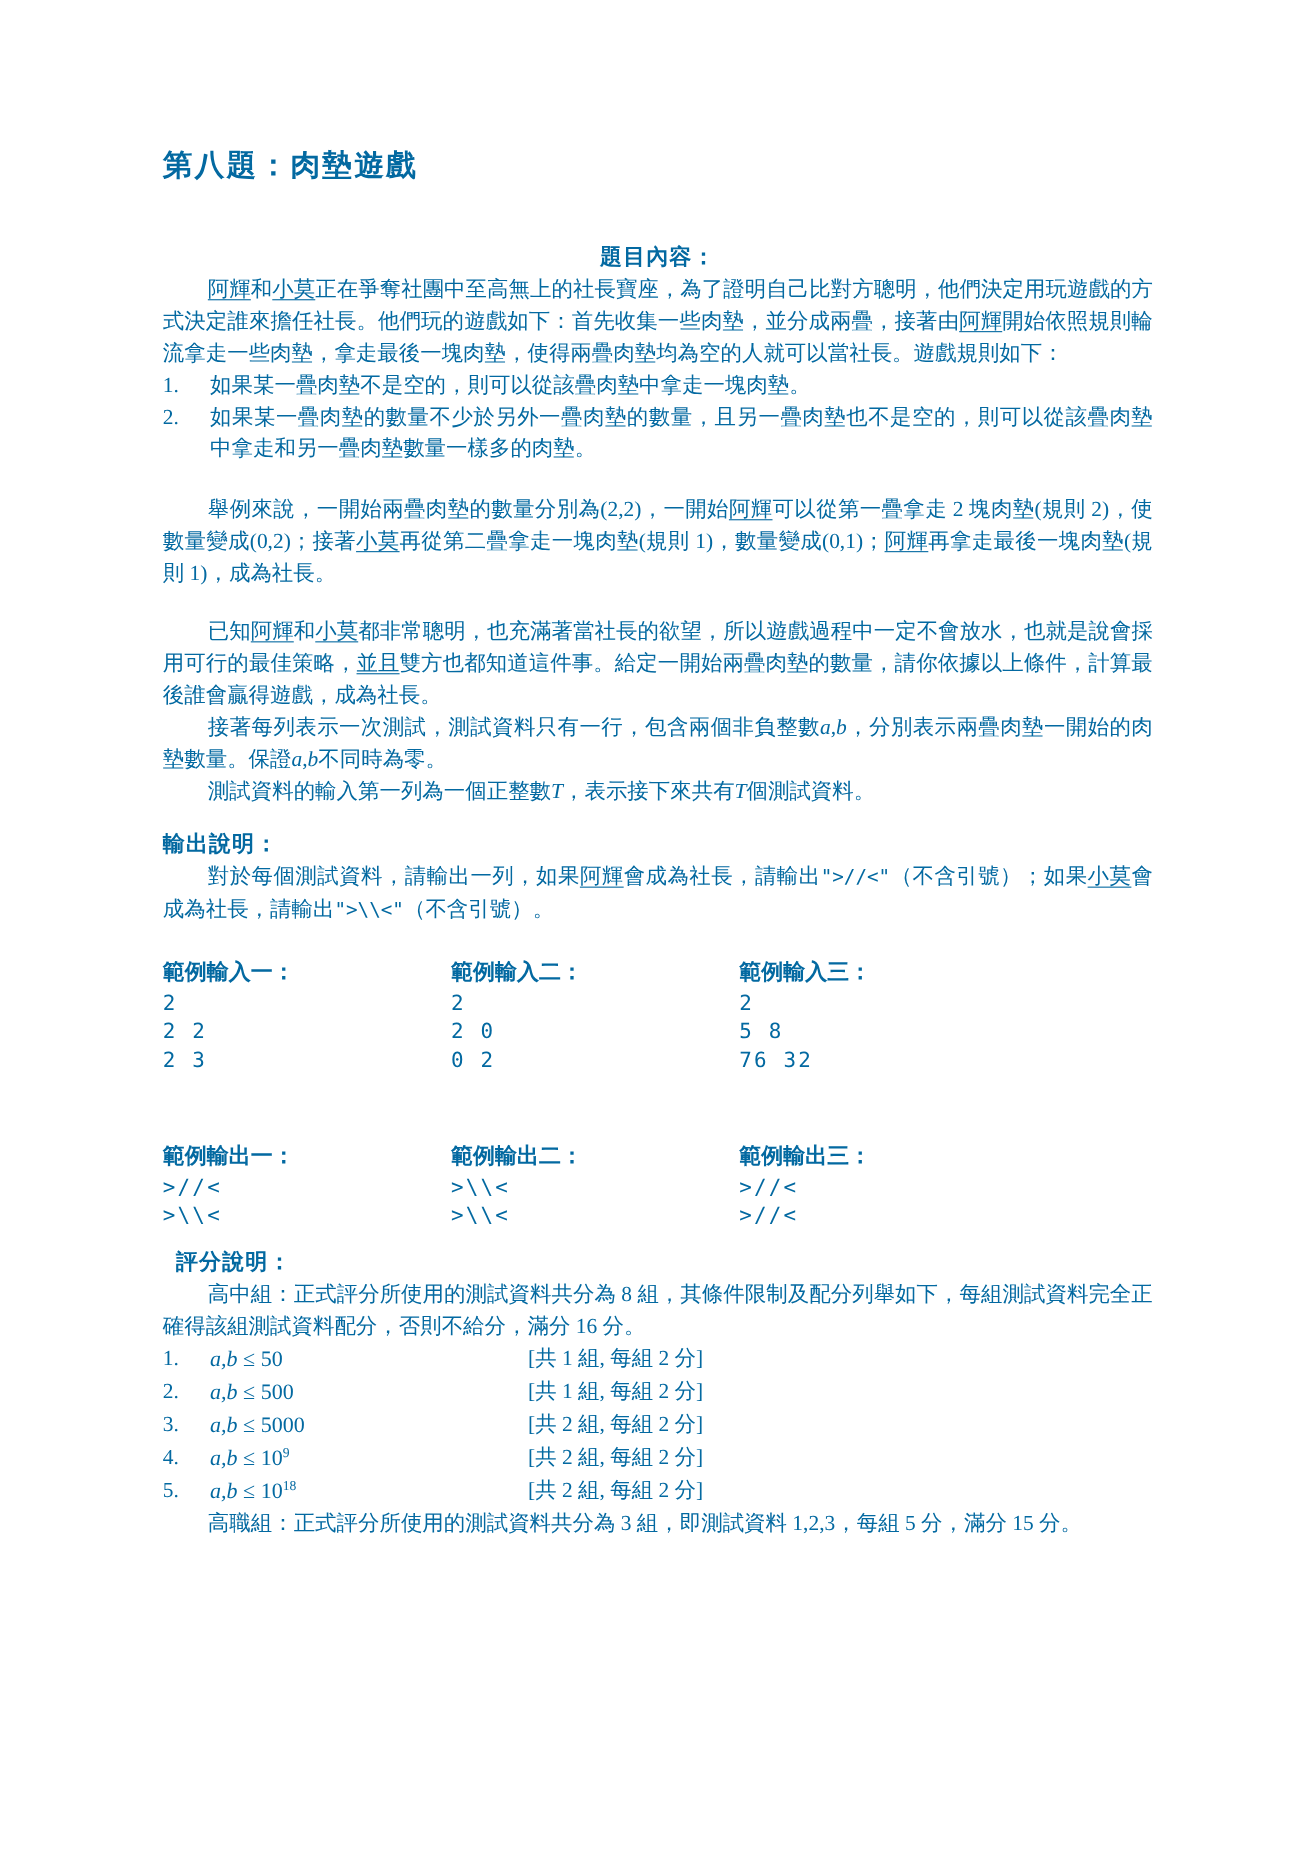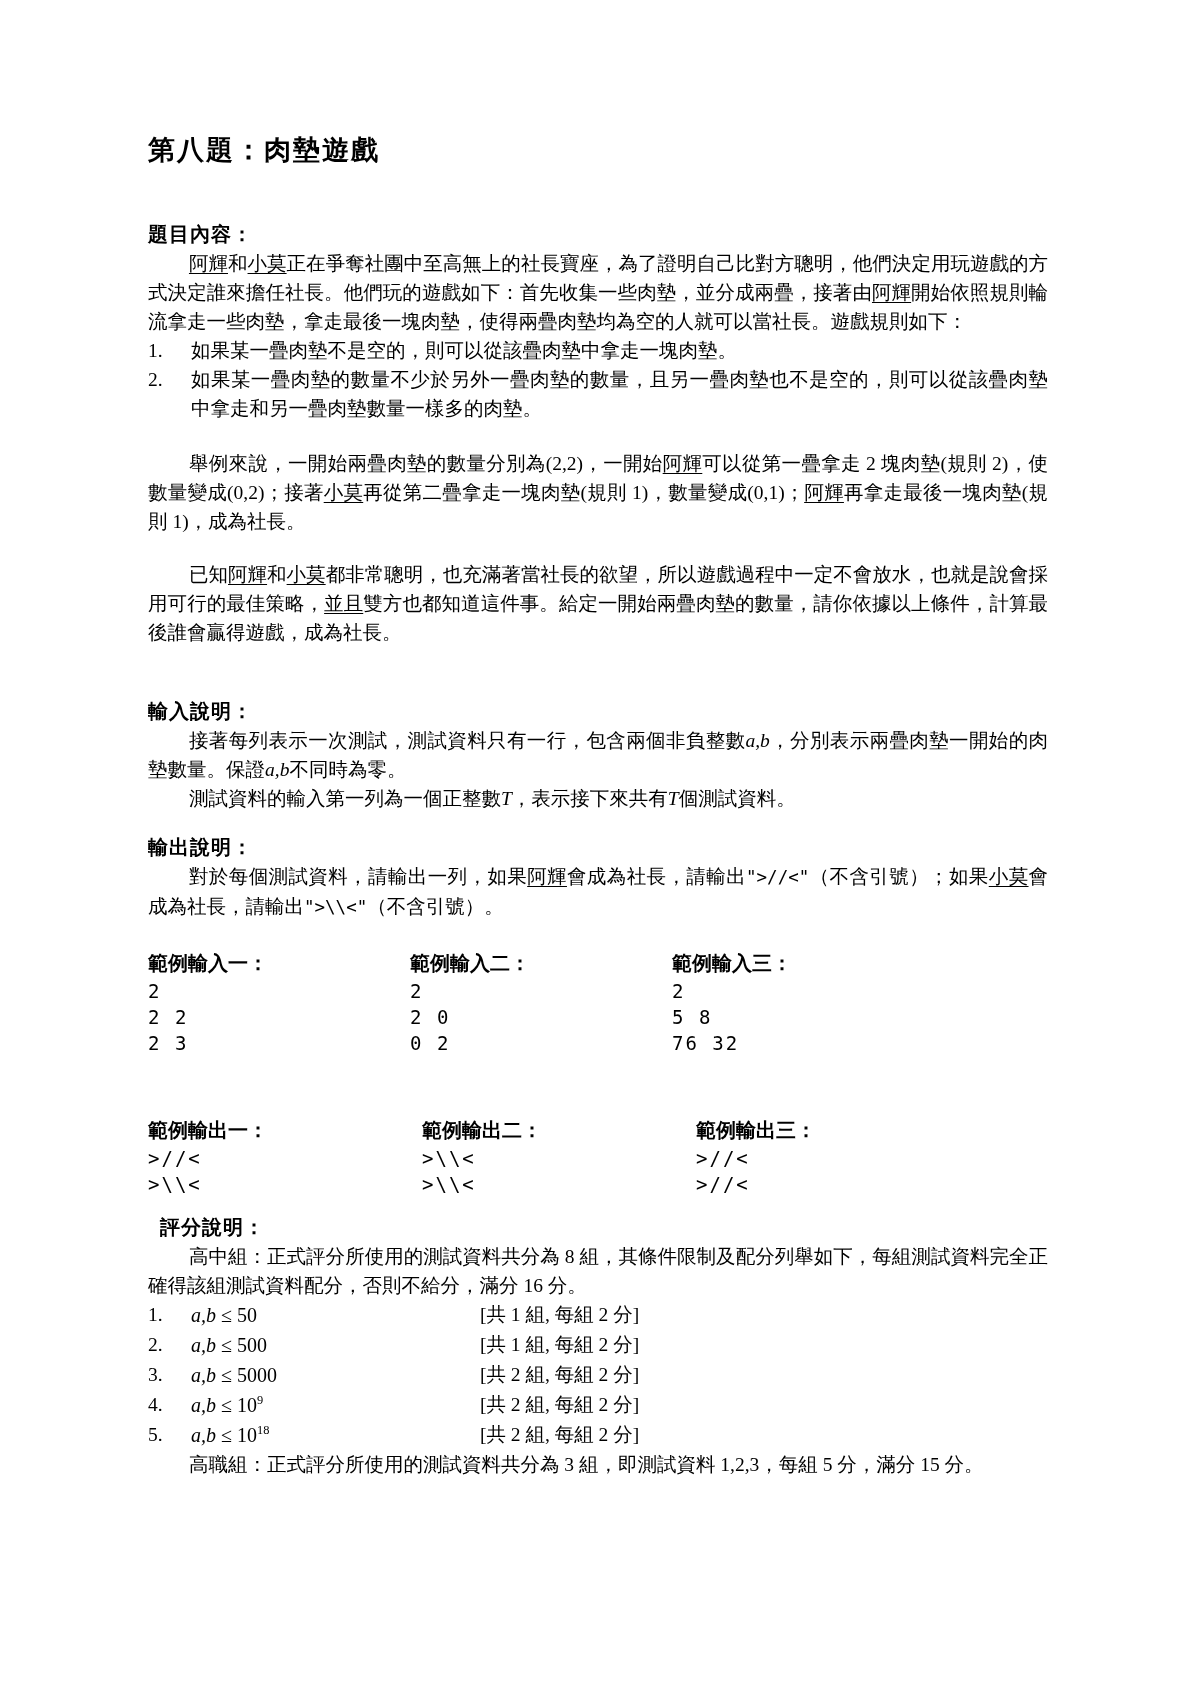--- a/index.html
+++ b/index.html
@@ -1,42 +1,42 @@
 <!DOCTYPE html>
 <html><head>
 <meta charset="utf-8">
 <style>
   * { margin:0; padding:0; box-sizing:border-box; }
   html,body { background:#ffffff; }
   .page {
     position:relative; width:1190px; height:1684px;
-    background:#fff; color:#000000; overflow:hidden;
+    background:#fff; color:#0369a1; overflow:hidden;
     font-family:"Liberation Serif","DejaVu Serif",serif;
   }
   .content { position:absolute; left:148px; top:132px; width:900px; }
   .doc-title { font-size:27px; font-weight:bold; line-height:36px; letter-spacing:2px; }
   .sec-heading { font-size:20px; font-weight:bold; line-height:29px; letter-spacing:1px; }
   .para { font-size:19.5px; line-height:29px; text-align:justify; }
   .indent { text-indent:2.1em; }
   .u { text-decoration:underline; text-underline-offset:3px; }
   .it { font-style:italic; }
   .mono, .code-line {
     font-family:"DejaVu Sans Mono","Liberation Mono",monospace;
   }
   .mono { font-size:17.5px; }
   .rule-row { display:flex; font-size:19.5px; line-height:29px; }
   .rule-num { width:43px; flex:none; }
   .rule-text { flex:1; text-align:justify; }
-  .mt-section1 { margin-top:52px; }
+  .mt-section1 { margin-top:52px;text-align:center; }
   .mt-p { margin-top:26px; }
   .mt-p2 { margin-top:24px; }
   .mt-input { margin-top:50px; }
   .mt-output { margin-top:20px;font-family:Liberation Serif, serif; }
   .mt-samples-in { margin-top:27px; }
-  .mt-samples-out { margin-top:60px;gap:12px; }
+  .mt-samples-out { margin-top:60px; }
   .mt-scoring { margin-top:16px;margin-left:12px; }
   .samples-row { display:flex; }
   .sample-col { width:262px; flex:none; }
   .sample-col:last-child { width:auto; }
   .sample-heading { font-size:20px; font-weight:bold; line-height:29px; }
   .code-line { font-size:19px; line-height:26px; letter-spacing:2px; white-space:pre; }
   .score-row { display:flex; font-size:19.5px; line-height:30px; }
   .score-num { width:43px; flex:none; }
   .score-constraint { width:289px; flex:none; font-size:20px; }
   .score-alloc { flex:1; }
@@ -58,21 +58,20 @@
       <div class="rule-text"><span>如果某一疊肉墊不是空的，則可以從該疊肉墊中拿走一塊肉墊。</span></div>
     </div>
     <div class="rule-row">
       <div class="rule-num">2.</div>
       <div class="rule-text"><span>如果某一疊肉墊的數量不少於另外一疊肉墊的數量，且另一疊肉墊也不是空的，則可以從該疊肉墊中拿走和另一疊肉墊數量一樣多的肉墊。</span></div>
     </div>
 
     <div class="para indent mt-p"><span>舉例來說，一開始兩疊肉墊的數量分別為(2,2)，一開始</span><span class="u">阿輝</span><span>可以從第一疊拿走 2 塊肉墊(規則 2)，使數量變成(0,2)；接著</span><span class="u">小莫</span><span>再從第二疊拿走一塊肉墊(規則 1)，數量變成(0,1)；</span><span class="u">阿輝</span><span>再拿走最後一塊肉墊(規則 1)，成為社長。</span></div>
     <div class="para indent mt-p2"><span>已知</span><span class="u">阿輝</span><span>和</span><span class="u">小莫</span><span>都非常聰明，也充滿著當社長的欲望，所以遊戲過程中一定不會放水，也就是說會採用可行的最佳策略，</span><span class="u">並且</span><span>雙方也都知道這件事。給定一開始兩疊肉墊的數量，請你依據以上條件，計算最後誰會贏得遊戲，成為社長。</span></div>
 
-    <div class="sec-heading mt-input">輸入說明：</div>
     <div class="para indent"><span>接著每列表示一次測試，測試資料只有一行，包含兩個非負整數</span><span class="it">a,b</span><span>，分別表示兩疊肉墊一開始的肉墊數量。保證</span><span class="it">a,b</span><span>不同時為零。</span></div>
     <div class="para indent"><span>測試資料的輸入第一列為一個正整數</span><span class="it">T</span><span>，表示接下來共有</span><span class="it">T</span><span>個測試資料。</span></div>
 
     <div class="sec-heading mt-output">輸出說明：</div>
     <div class="para indent"><span>對於每個測試資料，請輸出一列，如果</span><span class="u">阿輝</span><span>會成為社長，請輸出</span><span class="mono">"&gt;//&lt;"</span><span>（不含引號）；如果</span><span class="u">小莫</span><span>會成為社長，請輸出</span><span class="mono">"&gt;\\&lt;"</span><span>（不含引號）。</span></div>
 
     <div class="samples-row mt-samples-in">
       <div class="sample-col">
         <div class="sample-heading">範例輸入一：</div>
         <div>

